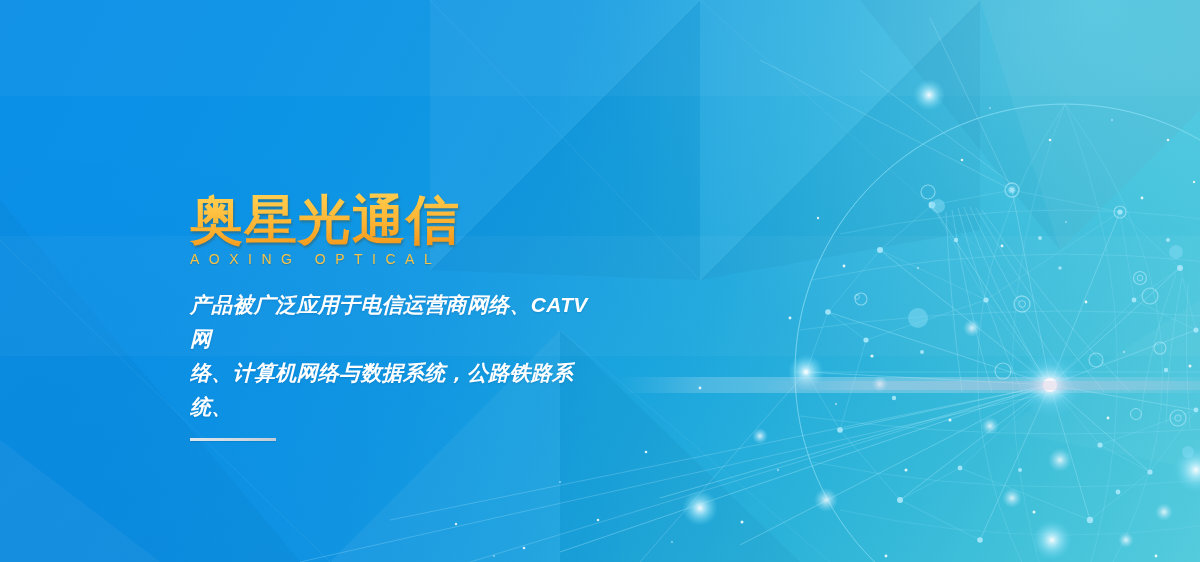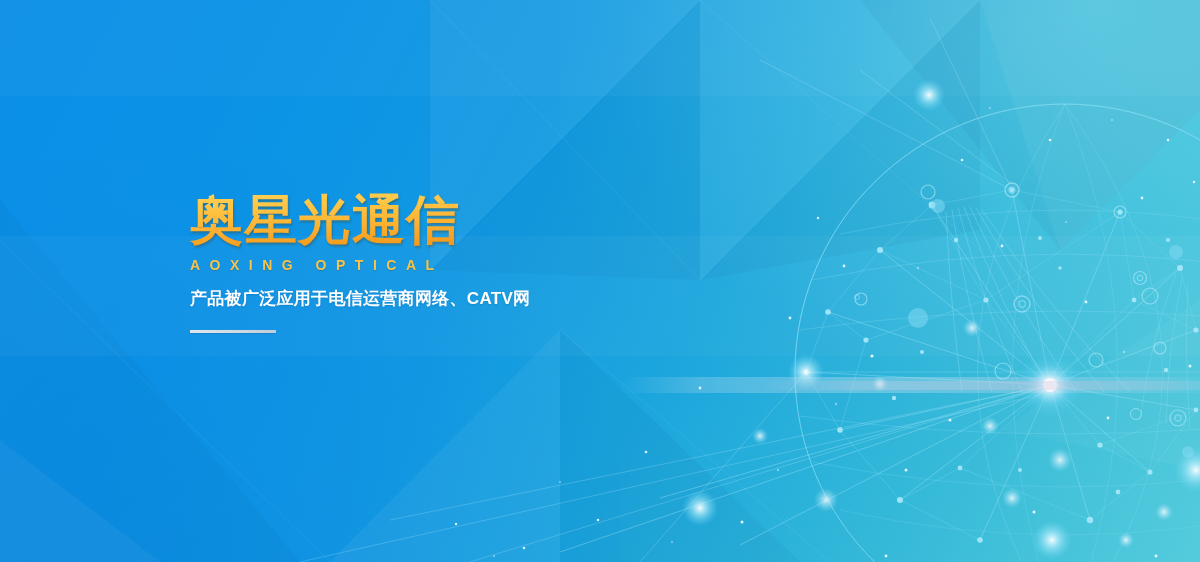--- a/index.html
+++ b/index.html
@@ -102,38 +102,38 @@
       #f49a1d 82%,
       #ef8f16 100%);
     -webkit-background-clip:text;
     background-clip:text;
     color:transparent;
     -webkit-text-fill-color:transparent;
     filter:drop-shadow(1px 2px 1px rgba(80,55,10,0.34));
     white-space:nowrap;
   }
   .brand-sub {
-    margin-top:6px;
     font-size:14px;
     line-height:18px;
-    font-weight:bold;
+    font-weight:normal;
     letter-spacing:9.5px;
     color:#f7c44a;
     text-shadow:0 1px 1px rgba(70,50,10,0.25);
     white-space:nowrap;
   }
   .desc {
-    margin-top:8px;
-    font-size:17px;
+    margin-top:20px;
+    font-size:21px;
     line-height:34px;
     font-weight:bold;
     color:#ffffff;
     letter-spacing:0.3px;
     text-shadow:0 1px 2px rgba(8,70,130,0.22);
     width:412px;
+    font-style:italic;
   }
   .desc .line { display:block; }
   .rule {
     margin-top:14px;
     width:86px; height:3px;
     background:linear-gradient(90deg,#dfe6ec 0%,#cfd8e0 60%,#c3ccd6 100%);
     box-shadow:0 1px 1px rgba(10,70,120,0.18);
   }
 </style>
 </head>
@@ -420,17 +420,18 @@
   </div>
 
   <div class="light-band"></div>
   <div class="light-band2"></div>
 
   <div class="content">
     <div class="brand-title">奥星光通信</div>
     <div class="brand-sub">AOXING OPTICAL</div>
     <div class="desc">
       <span class="line">产品被广泛应用于电信运营商网络、CATV网</span>
+      <span class="line">络、计算机网络与数据系统，公路铁路系统、</span>
     </div>
     <div class="rule"></div>
   </div>
 
 </div>
 
 </body></html>

